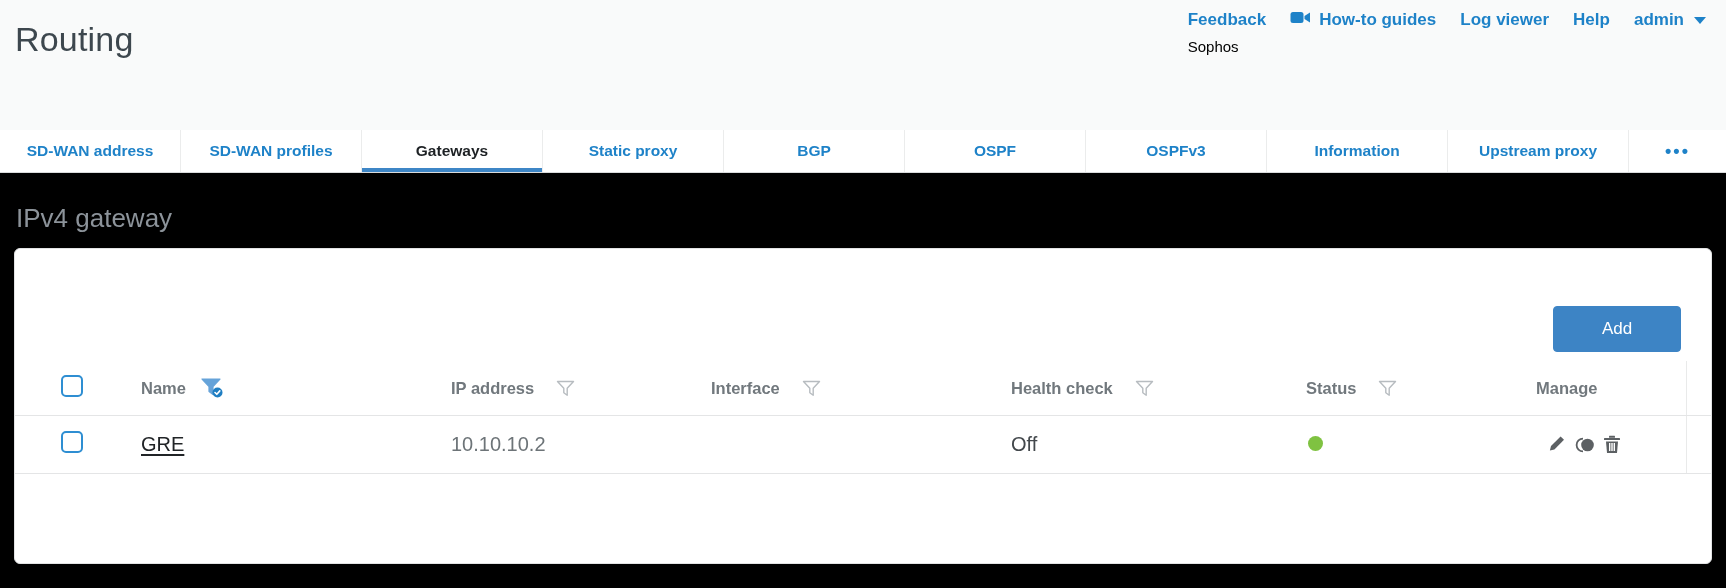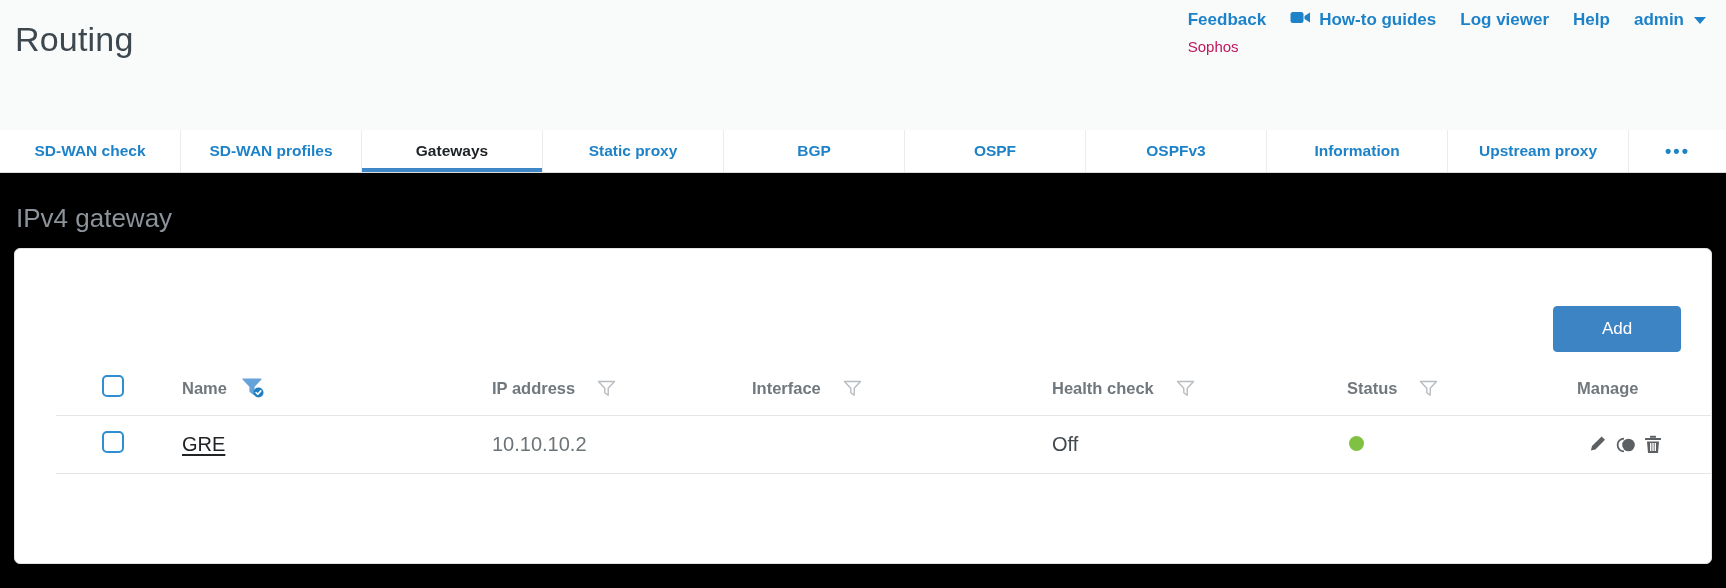--- a/index.html
+++ b/index.html
@@ -6,37 +6,37 @@
   html,body { width:1726px; height:588px; overflow:hidden; }
   body { font-family:"Liberation Sans", sans-serif; background:#f5f6f6; position:relative; }
 
   
   .header { height:130px; background:#f9fafa; position:relative; }
   .page-title { position:absolute; left:15px; top:20px; font-size:34px; font-weight:400; color:#3d474e; letter-spacing:.2px; }
   .topnav { position:absolute; top:9px; right:20px; text-align:left; }
   .topnav-row { display:flex; align-items:center; gap:24px; justify-content:flex-end; }
   .topnav-link { display:flex; align-items:center; gap:8px; color:#1e82c8; font-size:17px; font-weight:700; cursor:pointer; text-decoration:none; }
   .caret-down { width:0; height:0; border-left:6px solid transparent; border-right:6px solid transparent; border-top:7px solid #1e82c8; display:inline-block; margin-left:2px; }
-  .brand { margin-top:7px; color:#be185d; font-size:15px; font-weight:400; }
+  .brand { margin-top:7px; color:#000000; font-size:15px; font-weight:400; }
 
   
   .tabbar { display:flex; height:43px; background:#ffffff; border-bottom:1px solid #d9dbdc; }
   .tab { width:181px; flex:0 0 181px; display:flex; align-items:center; justify-content:center;
          font-size:15.5px; font-weight:700; color:#1e82c8; border-right:1px solid #ebecec;
          cursor:pointer; position:relative; background:#fff; }
   .tab--active { color:#1d2124; }
   .tab--active::after { content:""; position:absolute; left:0; right:0; bottom:0; height:4px; background:#3e86c6; }
   .tab--overflow { flex:1 1 auto; border-right:none; font-size:18px; letter-spacing:2px; }
 
   
   .content { height:415px; background:#000000; }
   .section-heading { padding:30px 0 0 16px; font-size:26px; font-weight:400; color:#8c939a; }
 
   .panel { margin:14px 14px 0; height:316px; background:#fff; border:1px solid #e2e3e4; border-radius:6px;
-           box-shadow:0 1px 2px rgba(0,0,0,.05); overflow:hidden;padding-left:41px; }
+           box-shadow:0 1px 2px rgba(0,0,0,.05); overflow:hidden; }
 
   .toolbar { display:flex; justify-content:flex-end; gap:14px; padding:57px 30px 9px 0; }
   .btn { height:46px; width:128px; font-size:17px; font-weight:400; border-radius:4px; cursor:pointer;
          font-family:"Liberation Sans",sans-serif; display:flex; align-items:center; justify-content:center; }
   .btn-primary { background:#3d84c5; border:1px solid #3d84c5; color:#fff; }
   .btn-secondary { background:#fff; border:1px solid #c9cbcc; color:#1d2124; }
 
   .grid-row { display:grid; grid-template-columns:112px 314px 260px 300px 295px 230px 160px 1fr; align-items:center; }
   .thead { height:55px; border-bottom:1px solid #e4e5e6; color:#71787d; font-size:16.5px; font-weight:700; }
   .trow  { height:58px; border-bottom:1px solid #e4e5e6; color:#43484c; font-size:20px; }
@@ -85,21 +85,21 @@
       <a class="topnav-link">
         <span>admin</span>
         <span class="caret-down"></span>
       </a>
     </div>
     <div class="brand">Sophos</div>
   </div>
 </div>
 
 <div class="tabbar">
-  <div class="tab">SD-WAN check</div>
+  <div class="tab">SD-WAN address</div>
   <div class="tab">SD-WAN profiles</div>
   <div class="tab tab--active">Gateways</div>
   <div class="tab">Static proxy</div>
   <div class="tab">BGP</div>
   <div class="tab">OSPF</div>
   <div class="tab">OSPFv3</div>
   <div class="tab">Information</div>
   <div class="tab">Upstream proxy</div>
   <div class="tab tab--overflow">•••</div>
 </div>

